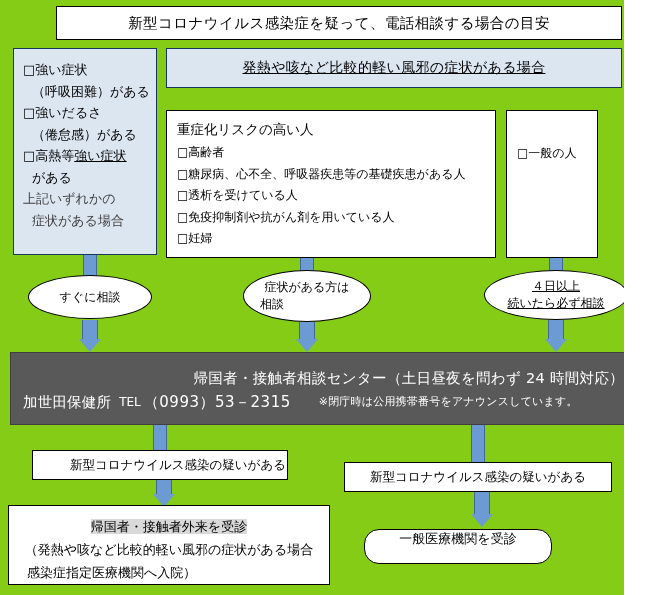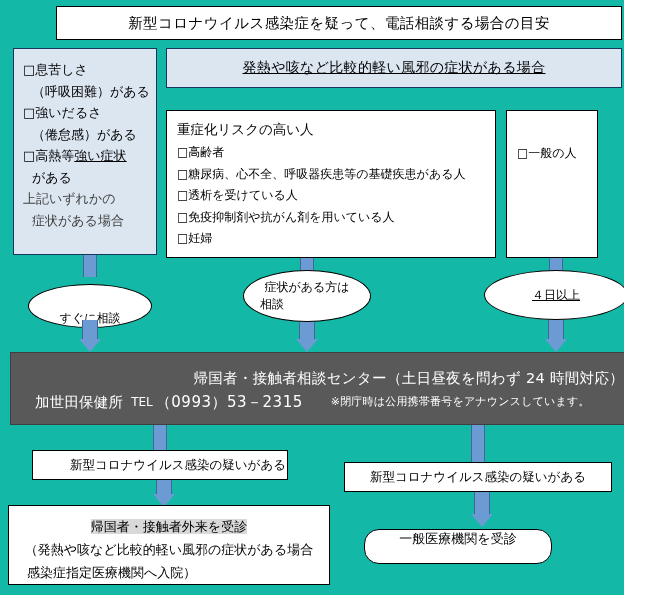--- a/index.html
+++ b/index.html
@@ -9,21 +9,21 @@
   }
   body {
     font-family: "DejaVu Sans", "Liberation Sans", sans-serif;
     color: #000000;
   }
   #page {
     position: relative;
     width: 624px;
     height: 595px;
     overflow: hidden;
-    background: #14b8a6;
+    background: #84cc16;
   }
   .abs { position: absolute; box-sizing: border-box; }
 
   
   .box-white {
     background: #ffffff;
     border: 1px solid #000000;
   }
   .box-blue {
     background: #dce6f1;
@@ -87,21 +87,21 @@
     border: 1.4px solid #000000;
     border-radius: 50%;
     background: #ffffff;
     display: flex;
     flex-direction: column;
     align-items: center;
     justify-content: center;
     text-align: center;
   }
   .ellipse span { font-size: 12px; line-height: 17px; white-space: nowrap; }
-  #ellipse-1 { left: 28px; top: 284px; width: 124px; height: 44px; justify-content: flex-end; }
+  #ellipse-1 { left: 28px; top: 275px; width: 124px; height: 44px; }
   #ellipse-2 { left: 243px; top: 270px; width: 128px; height: 52px; }
   #ellipse-3 { left: 484px; top: 270px; width: 144px; height: 50px; text-decoration: underline; }
 
   
   .arrow-shaft {
     background: #6b9bd2;
     border-left: 1px solid #3f6898;
     border-right: 1px solid #3f6898;
   }
   .arrow-head {
@@ -119,21 +119,21 @@
   }
   #center-line1 {
     text-align: right;
     font-size: 14.5px;
     line-height: 24px;
     letter-spacing: .3px;
   }
   #center-line2 {
     display: flex;
     align-items: center;
-    padding-left: 24px;
+    padding-left: 12px;
     line-height: 24px;
   }
   #center-office { font-size: 14.5px; letter-spacing: .2px; }
   #center-tel-label { font-size: 12px; padding: 0 3px 0 8px; }
   #center-tel { font-size: 15px; letter-spacing: .5px; }
   #center-note { font-size: 11px; padding-left: 28px; letter-spacing: .2px; }
 
   
   #suspect-yes-box {
     left: 32px; top: 450px; width: 256px; height: 30px;
@@ -168,21 +168,21 @@
 </head>
 <body>
 
 <div id="page">
 
   <div class="abs box-white" id="title-box">
     <span id="title-text">新型コロナウイルス感染症を疑って、電話相談する場合の目安</span>
   </div>
 
   <div class="abs box-blue" id="severe-box">
-    <div class="line">□息苦しさ</div>
+    <div class="line">□強い症状</div>
     <div class="line indent">（呼吸困難）がある</div>
     <div class="line">□強いだるさ</div>
     <div class="line indent">（倦怠感）がある</div>
     <div class="line"><span>□高熱等</span><span class="ul">強い症状</span></div>
     <div class="line indent">がある</div>
     <div class="line muted">上記いずれかの</div>
     <div class="line muted indent">症状がある場合</div>
   </div>
 
   <div class="abs box-white" id="risk-box">
@@ -208,20 +208,21 @@
 
   <div class="abs ellipse" id="ellipse-1">
     <span>すぐに相談</span>
   </div>
   <div class="abs ellipse" id="ellipse-2">
     <span>症状がある方は</span>
     <span style="align-self:flex-start; padding-left:16px;">相談</span>
   </div>
   <div class="abs ellipse" id="ellipse-3">
     <span>４日以上</span>
+    <span>続いたら必ず相談</span>
   </div>
 
   <div class="abs arrow-wrap" style="left:79px; top:320px;">
     <div class="arrow-shaft" style="width:14px; height:19px;"></div>
     <div class="arrow-head"></div>
   </div>
   <div class="abs arrow-wrap" style="left:296px; top:322px;">
     <div class="arrow-shaft" style="width:14px; height:17px;"></div>
     <div class="arrow-head"></div>
   </div>

